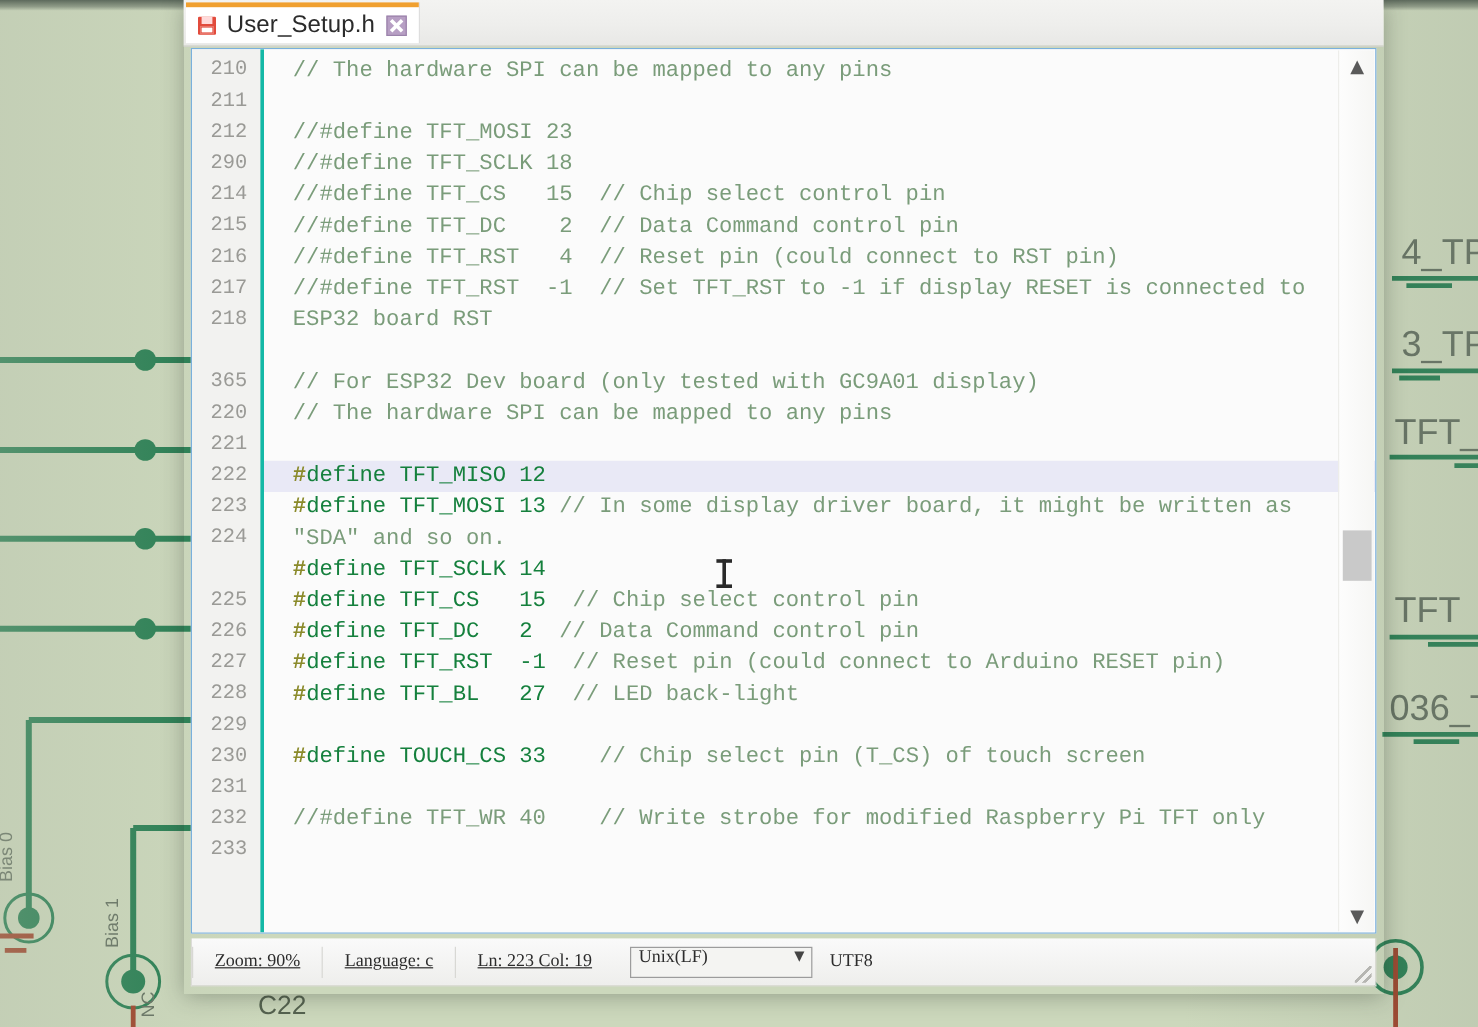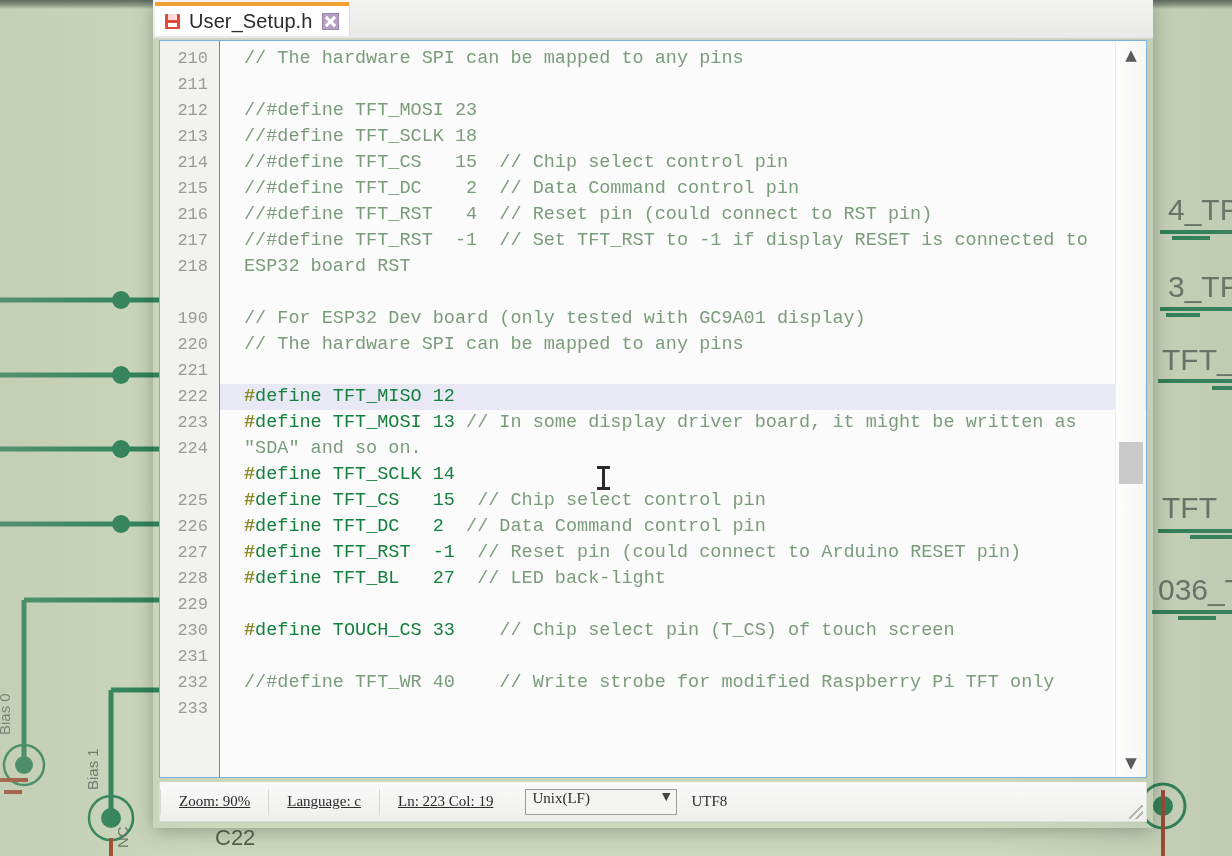--- a/index.html
+++ b/index.html
@@ -76,21 +76,21 @@
   .tab .closex:after{transform:rotate(-45deg);}
 
   
   #editor{
     position:absolute;left:6px;top:40px;width:988px;height:738px;
     background:#fbfbfb;border:1px solid #7ab0dc;box-sizing:border-box;
     display:flex;overflow:hidden;
   }
   #gutter{
     width:60px;flex:0 0 auto;background:#f2f2f0;
-    border-right:1px solid #14b8a6;
+    border-right:3px solid #14b8a6;
     font-family:"Liberation Mono",monospace;
     font-size:17px;color:#9a9a96;
     padding-top:5px;box-sizing:border-box;
     text-align:right;
   }
   .ln{height:26px;line-height:26px;padding-right:11px;}
   .ln.blank{color:transparent;}
   #codearea{
     flex:1 1 auto;position:relative;overflow:hidden;
     font-family:"Liberation Mono",monospace;
@@ -236,28 +236,28 @@
       <span class="tab-title">User_Setup.h</span>
       <span class="closex"></span>
     </div>
   </div>
 
   <div id="editor">
     <div id="gutter">
         <div class="ln">210</div>
         <div class="ln">211</div>
         <div class="ln">212</div>
-        <div class="ln">213</div>
+        <div class="ln">290</div>
         <div class="ln">214</div>
         <div class="ln">215</div>
         <div class="ln">216</div>
         <div class="ln">217</div>
         <div class="ln">218</div>
         <div class="ln blank">.</div>
-        <div class="ln">190</div>
+        <div class="ln">365</div>
         <div class="ln">220</div>
         <div class="ln">221</div>
         <div class="ln">222</div>
         <div class="ln">223</div>
         <div class="ln">224</div>
         <div class="ln blank">.</div>
         <div class="ln">225</div>
         <div class="ln">226</div>
         <div class="ln">227</div>
         <div class="ln">228</div>

